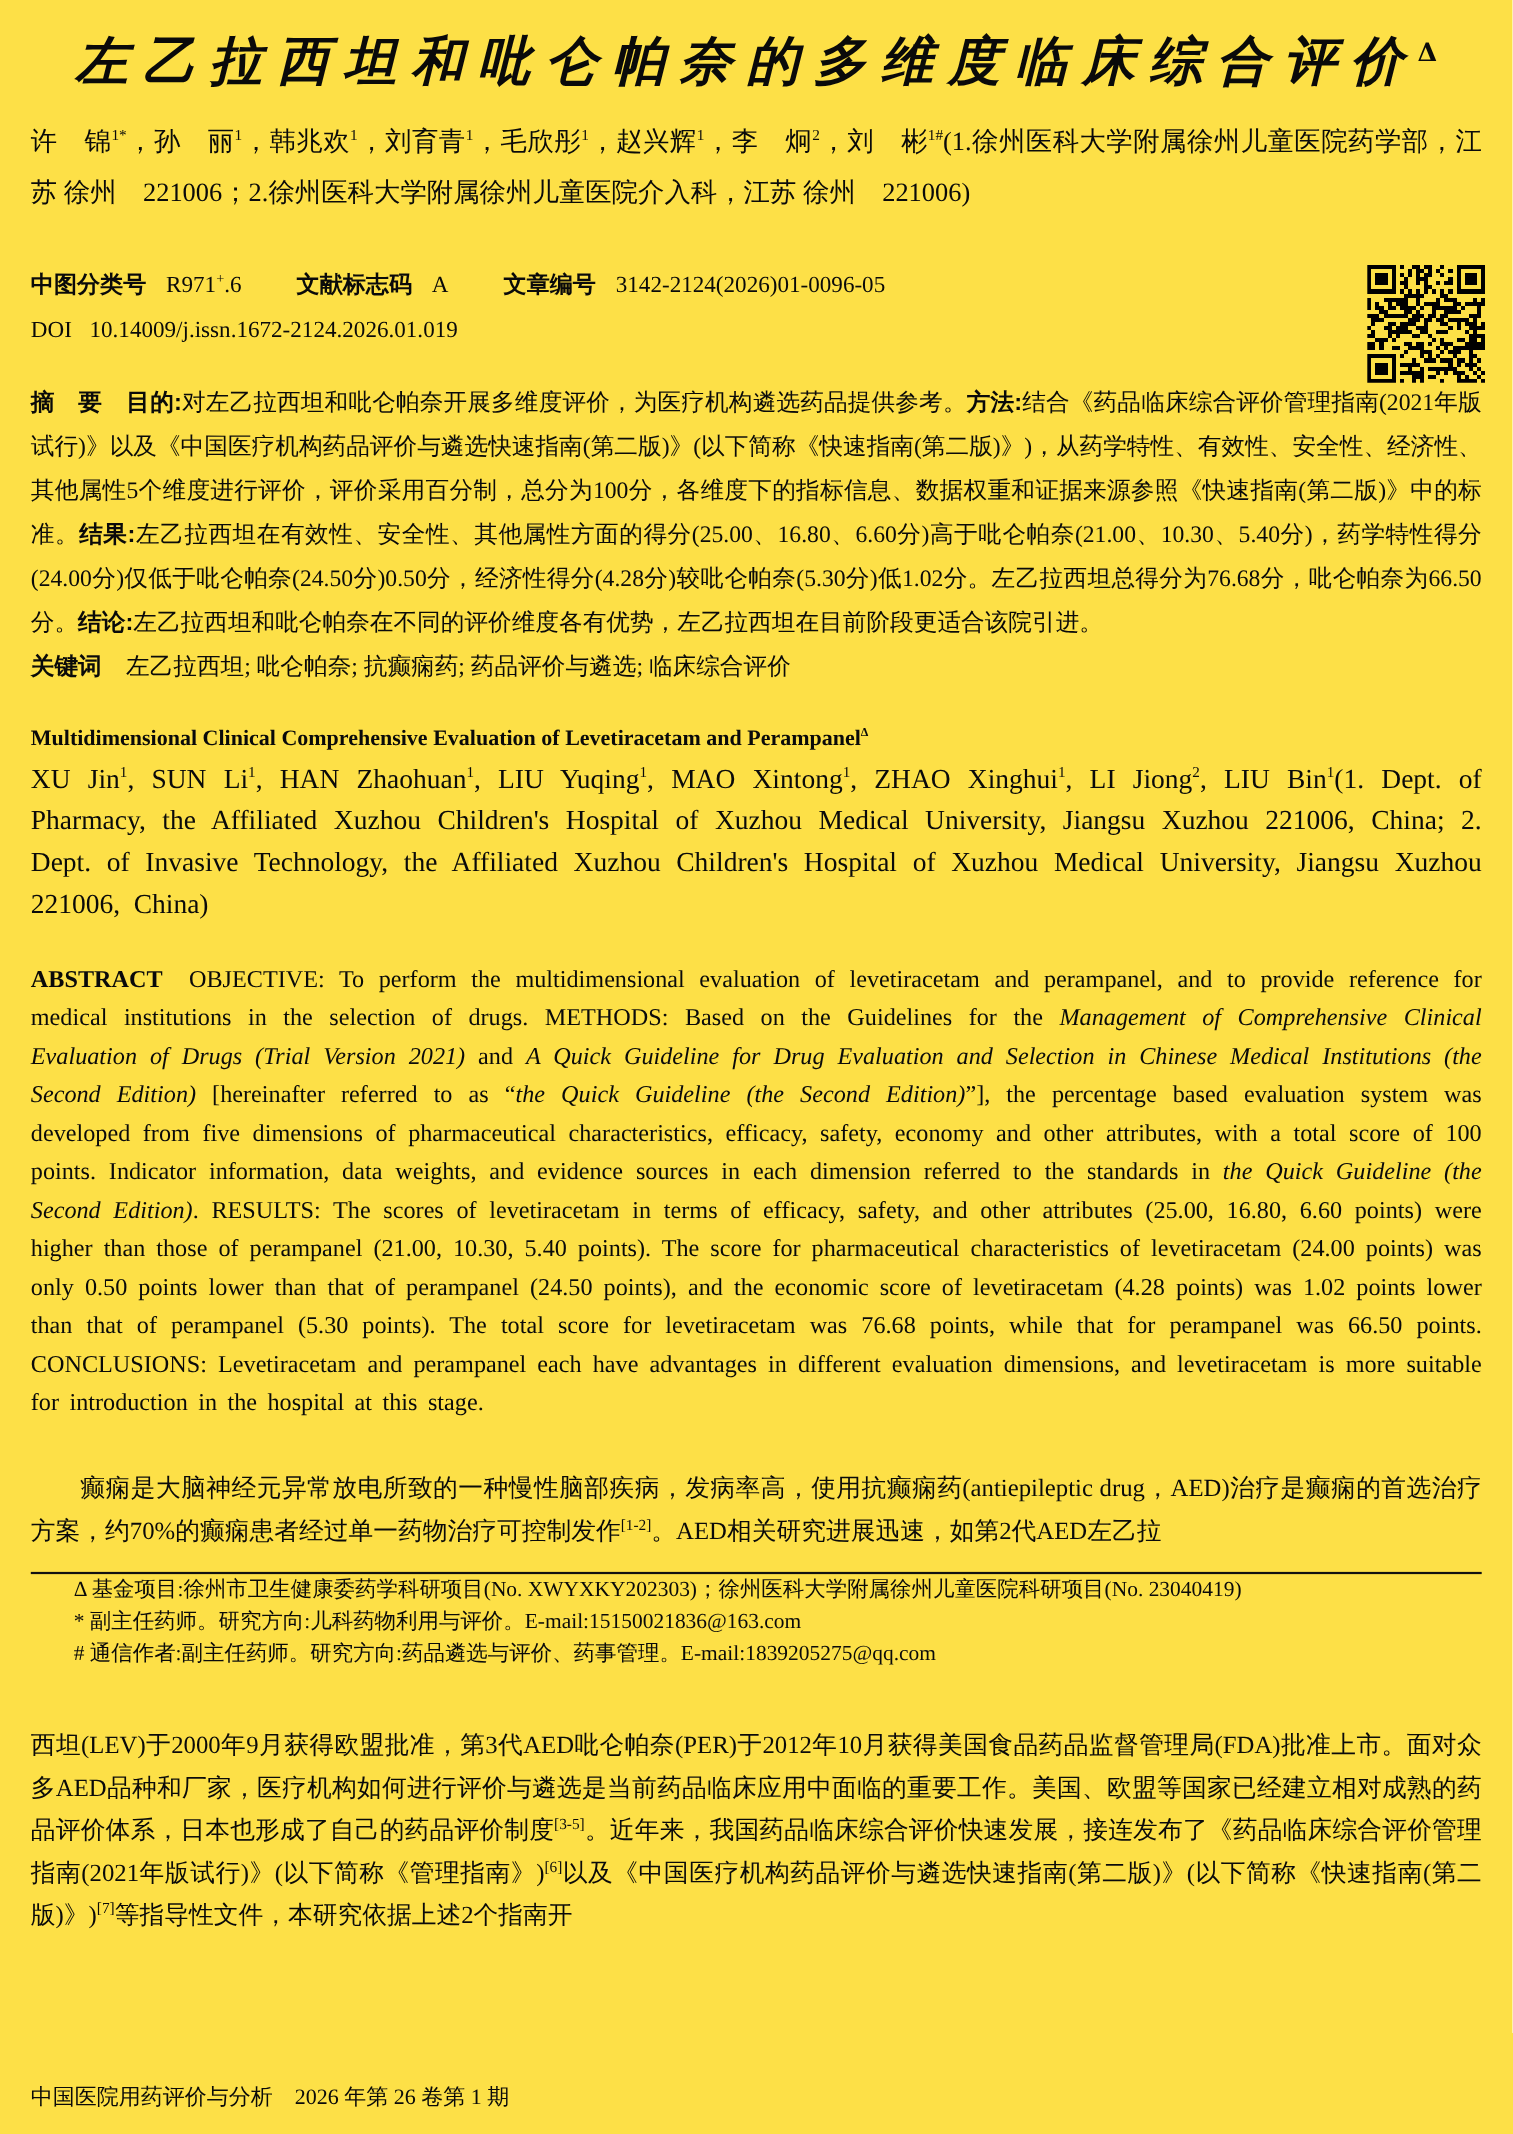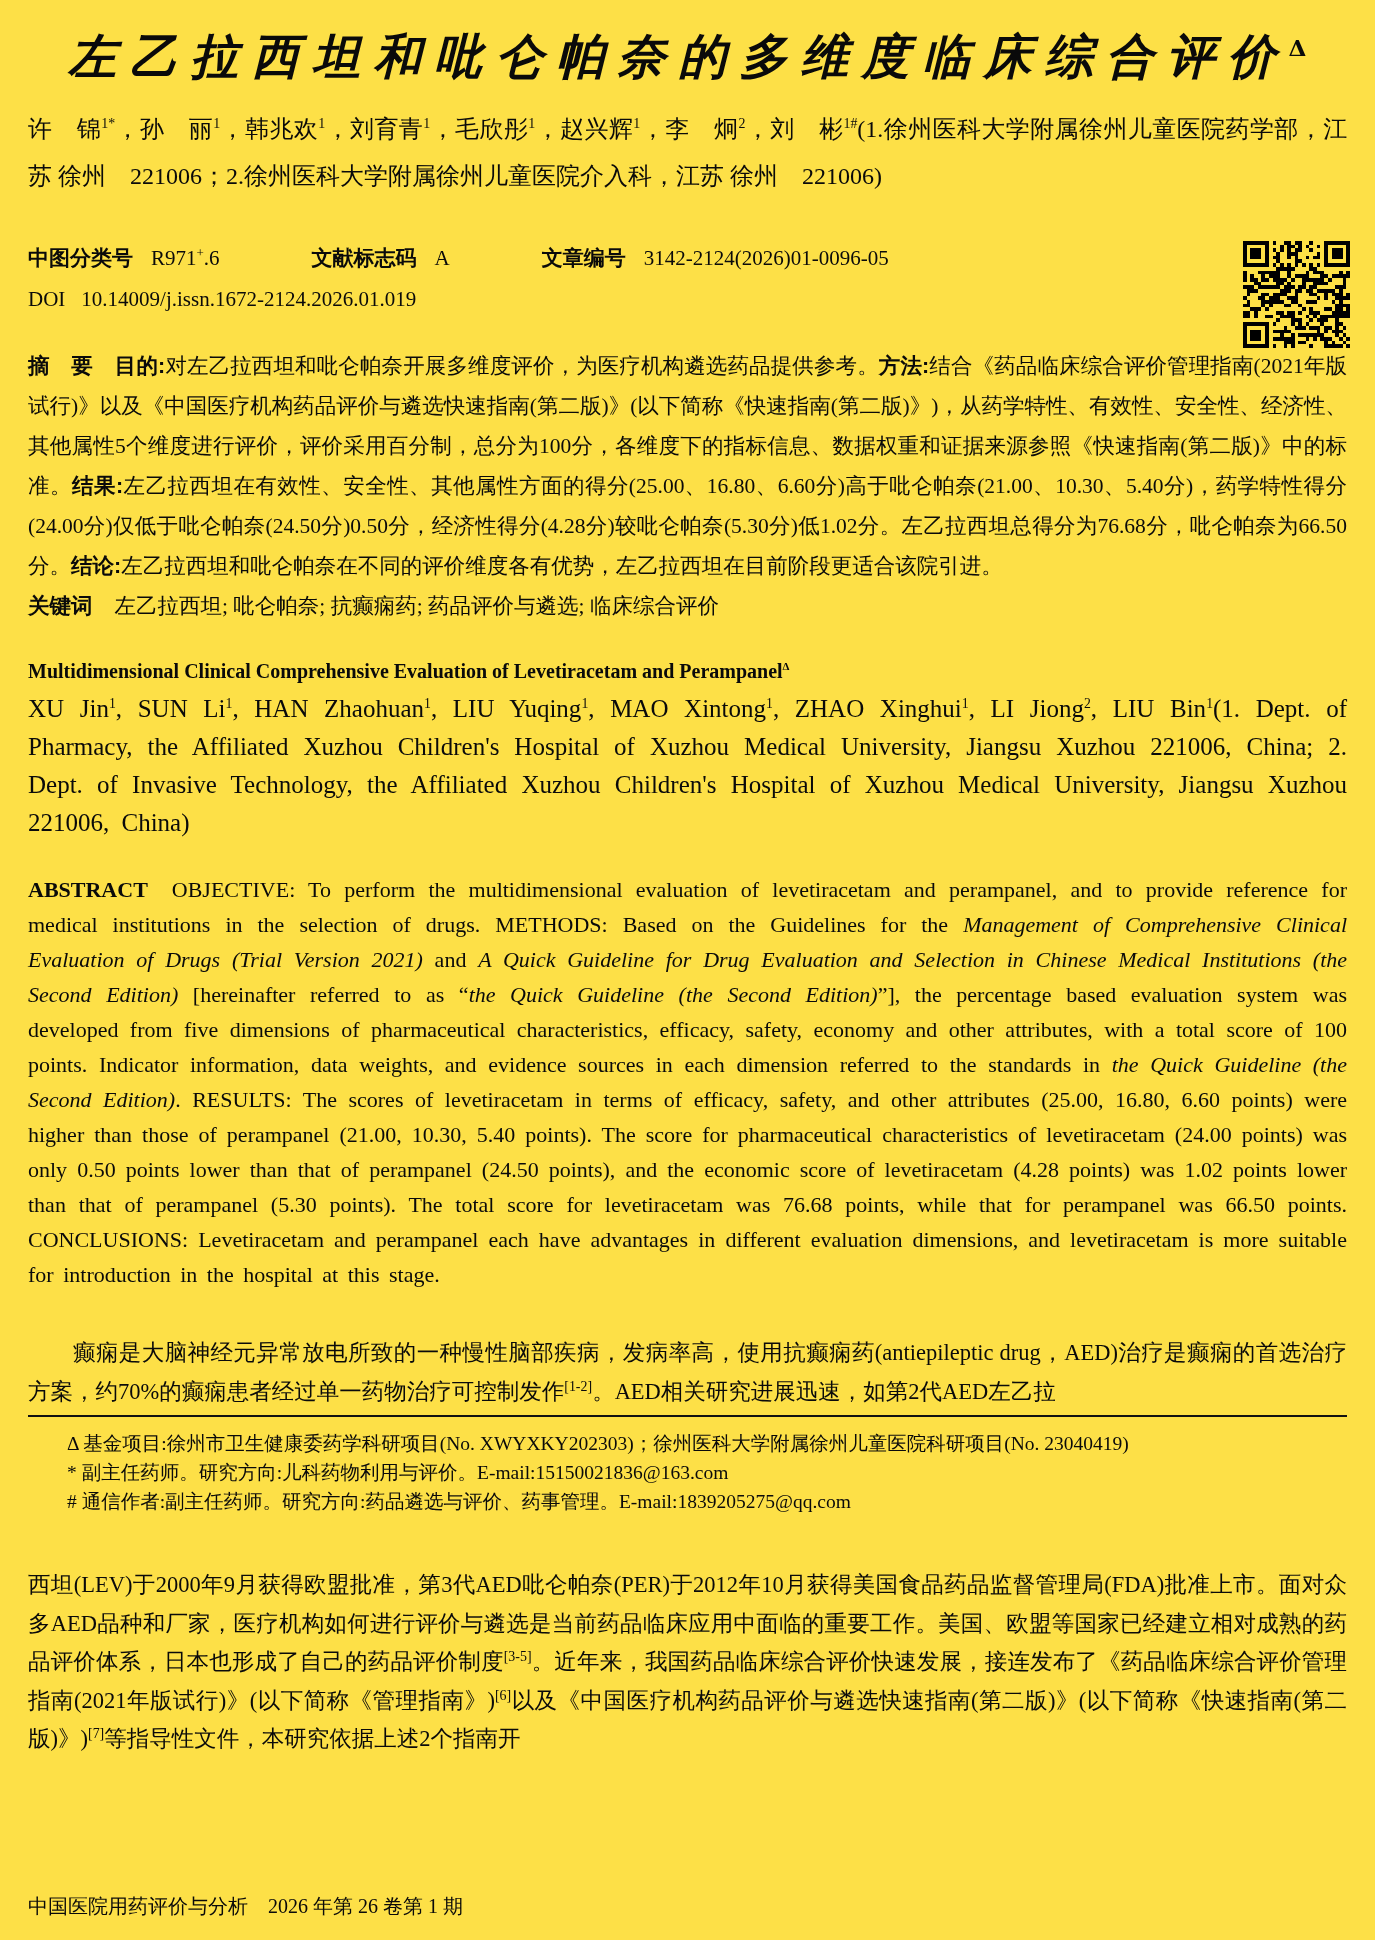--- a/index.html
+++ b/index.html
@@ -18,21 +18,21 @@
     font-family:"DejaVu Serif",serif; font-weight:700; font-style:italic;
     font-size:48px; line-height:64px; letter-spacing:13px; white-space:nowrap;
   }
   .title-cn sup { font-size:48%; font-style:normal; letter-spacing:0; }
 
   
   .authors-cn { margin:18px 0 0 0; font-size:24px; line-height:47px; text-align:justify; }
   .authors-cn sup { font-size:58%; }
 
   
-  .meta-row { margin-top:44px; font-size:21px; display:flex; gap:92px; align-items:baseline; }
+  .meta-row { margin-top:44px; font-size:21px; display:flex; gap:50px; align-items:baseline; }
   .meta-label { font-family:"Liberation Sans","DejaVu Sans",sans-serif; font-weight:700; margin-right:18px; }
   .doi-row { margin-top:15px; font-size:21px; }
   .doi-label { margin-right:16px; }
 
   
   .qr { position:absolute; top:241px; right:25px; width:107px; height:107px; }
   .qr svg { display:block; width:107px; height:107px; }
 
   
   .abs-cn { margin:34px 0 0 0; font-size:21.5px; line-height:40px; text-align:justify; }
@@ -51,21 +51,21 @@
   
   .abs-en { margin:30px 0 0 0; font-size:22px; line-height:35px; text-align:justify; word-spacing:4px; }
   .abs-label-en { font-weight:700; margin-right:24px; }
   .kw-en { margin:0; font-size:22px; line-height:35px; text-align:justify; word-spacing:4px; }
 
   
   .columns { margin-top:42px; display:flex; gap:50px;flex-direction:column; }
   .col { flex:1 1 0; font-size:22.5px; line-height:38.5px; text-align:justify; }
   .body-par { margin:0; }
   .first-indent { text-indent:2em; }
-  .fn-block { margin-top:4px; border-top:2px solid #111; padding-top:12px; }
+  .fn-block { margin-top:18px; border-top:2px solid #111; }
   .fn-block p { margin:0; font-size:19.5px; line-height:29px; text-indent:2em; text-align:justify; }
 
   
   .footer {
     position:absolute; left:28px; right:28px; top:1893px;
     display:flex; justify-content:space-between; align-items:baseline; font-size:20px;
   }
   .footer-left { display:flex; gap:26px; align-items:baseline; }
 </style>
 </head>

